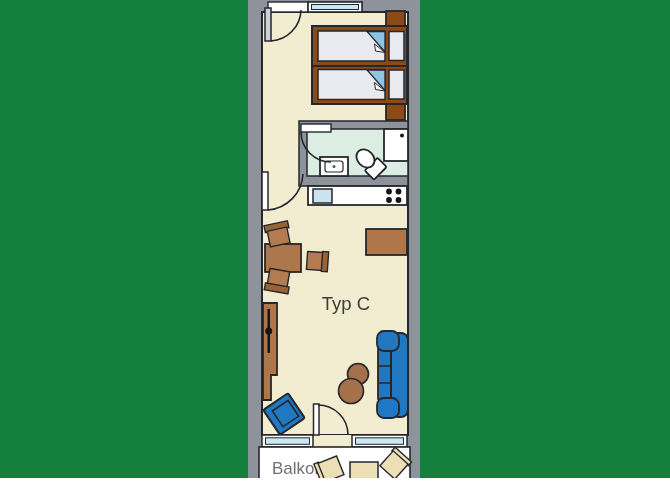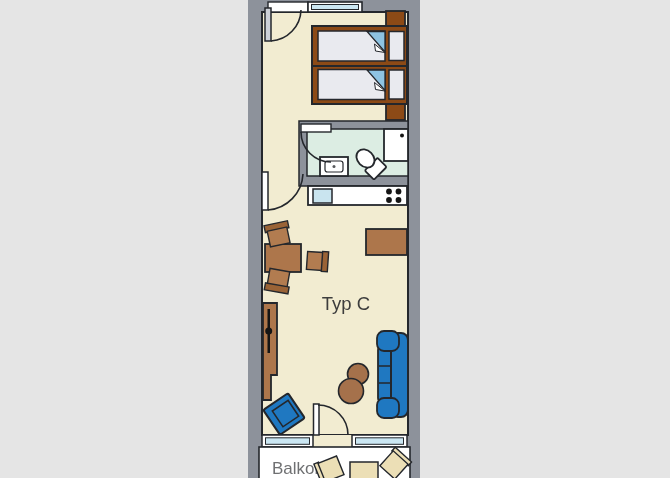--- a/index.html
+++ b/index.html
@@ -1,16 +1,16 @@
 <!DOCTYPE html>
 <html><head>
 <meta charset="utf-8">
 <style>
   html,body{margin:0;padding:0;background:#ffffff;}
-  .stage{position:relative;width:670px;height:478px;background:#e5e5e5;overflow:hidden;
+  .stage{position:relative;width:670px;height:478px;background:#15803d;overflow:hidden;
          font-family:"Liberation Sans", sans-serif;}
   svg{position:absolute;left:0;top:0;}
   .wall{fill:#8d929b;}
   .oline{stroke:#24272c;}
   .floor{fill:#f2ecd1;}
   .bathfloor{fill:#dcede3;}
   .white{fill:#ffffff;}
   .glass{fill:#cbe7f3;}
   .bedbrown{fill:#8c4a16;}
   .mattress{fill:#e9eaef;}

